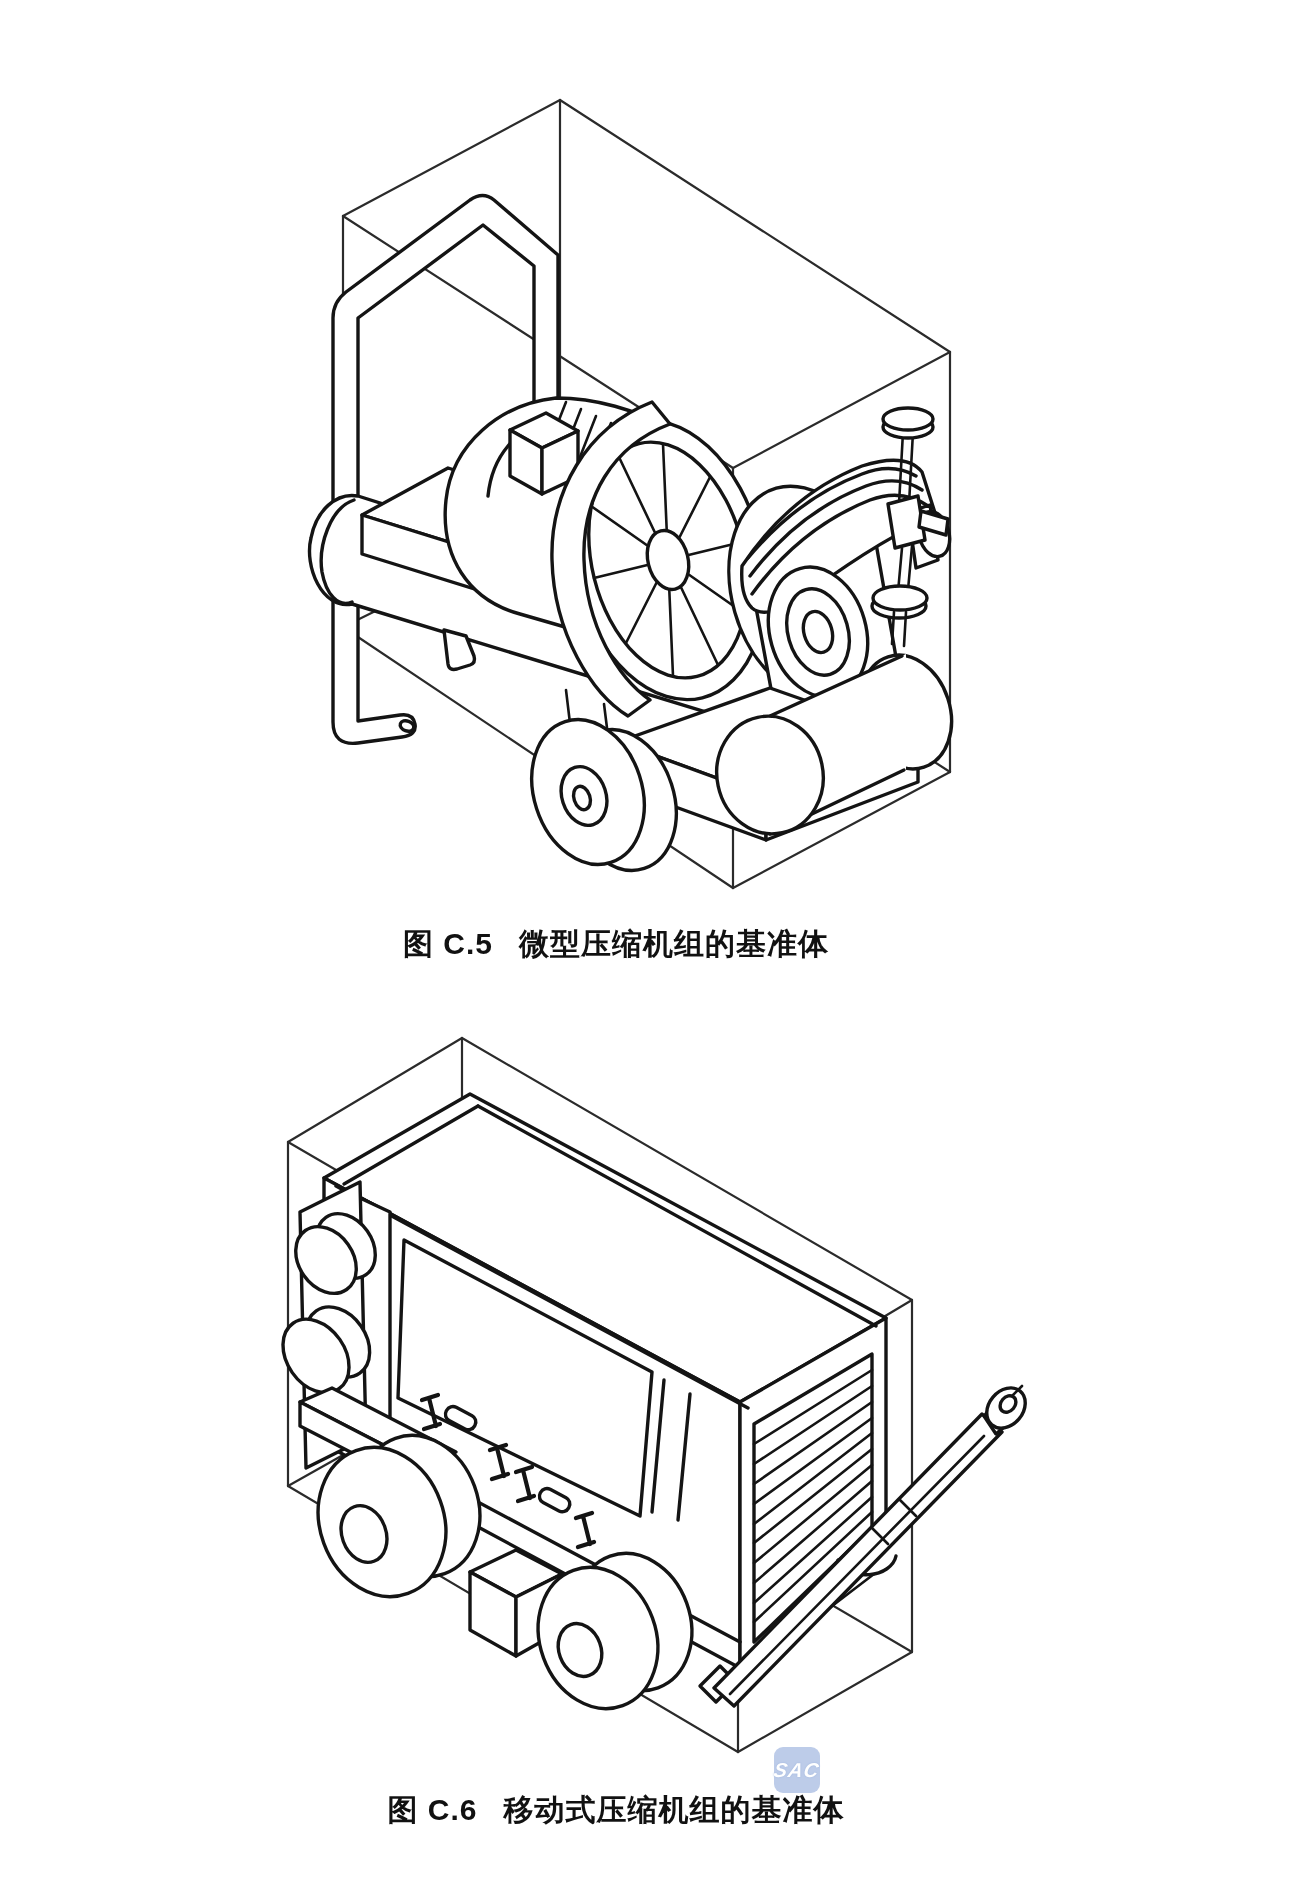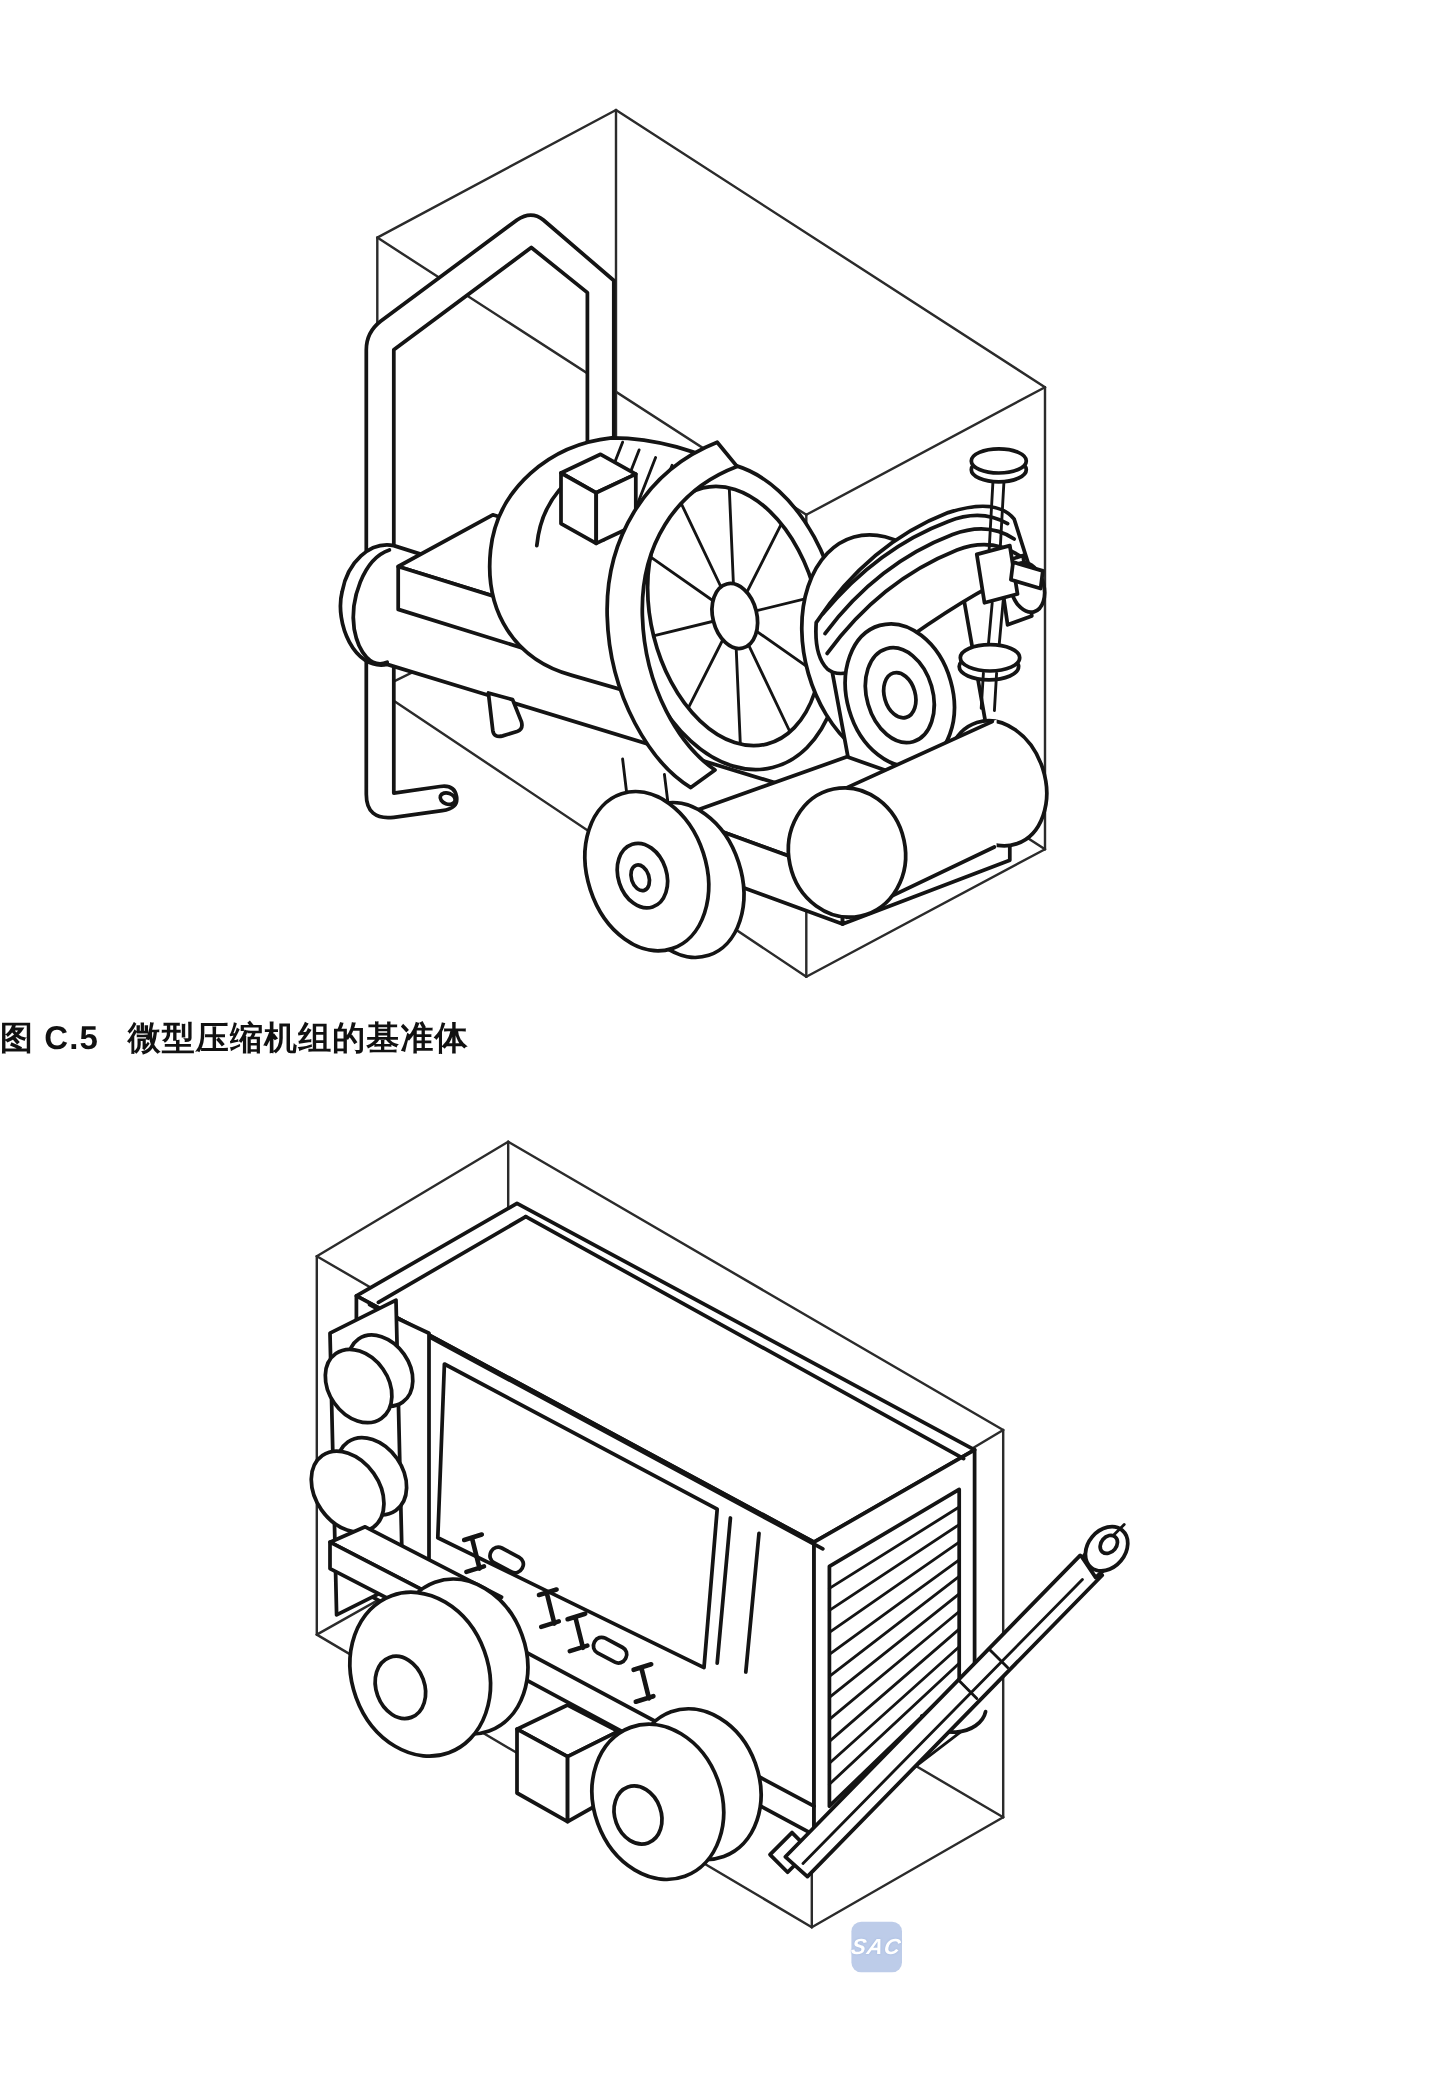--- a/index.html
+++ b/index.html
@@ -2,21 +2,21 @@
 <html><head>
 <meta charset="utf-8">
 <style>
   html,body{margin:0;padding:0;background:#e8e8e8;}
   #page{
     position:relative;width:1300px;height:1900px;background:#ffffff;
     font-family:"Liberation Sans", sans-serif;overflow:hidden;
   }
   .fig{position:absolute;}
   .caption{
-    position:absolute;left:0;width:1232px;
+    position:absolute;left:0;width:1232px;text-align:center;
     font-weight:bold;font-size:30px;color:#111;letter-spacing:1px;
     font-family:"Liberation Sans","DejaVu Sans",sans-serif;
   }
   .caption .gap{display:inline-block;width:26px;}
   #watermark{
     position:absolute;left:774px;top:1747px;width:46px;height:46px;
     background:#bdcce9;border-radius:9px;
     display:flex;align-items:center;justify-content:center;
   }
   #watermark span{
@@ -269,14 +269,17 @@
         <ellipse class="mkl" cx="1008" cy="1404" rx="7" ry="9" transform="rotate(40 1008 1404)"></ellipse>
         <path class="mkt" d="M1012,1396 L1022,1386"></path>
       </g>
     </svg>
   </div>
 
   <div id="watermark">
     <span>SAC</span>
   </div>
 
+  <div class="caption" style="top:1790px;">
+    <span>图 C.6</span><span class="gap"></span><span>移动式压缩机组的基准体</span>
+  </div>
 
 </div>
 
 </body></html>

